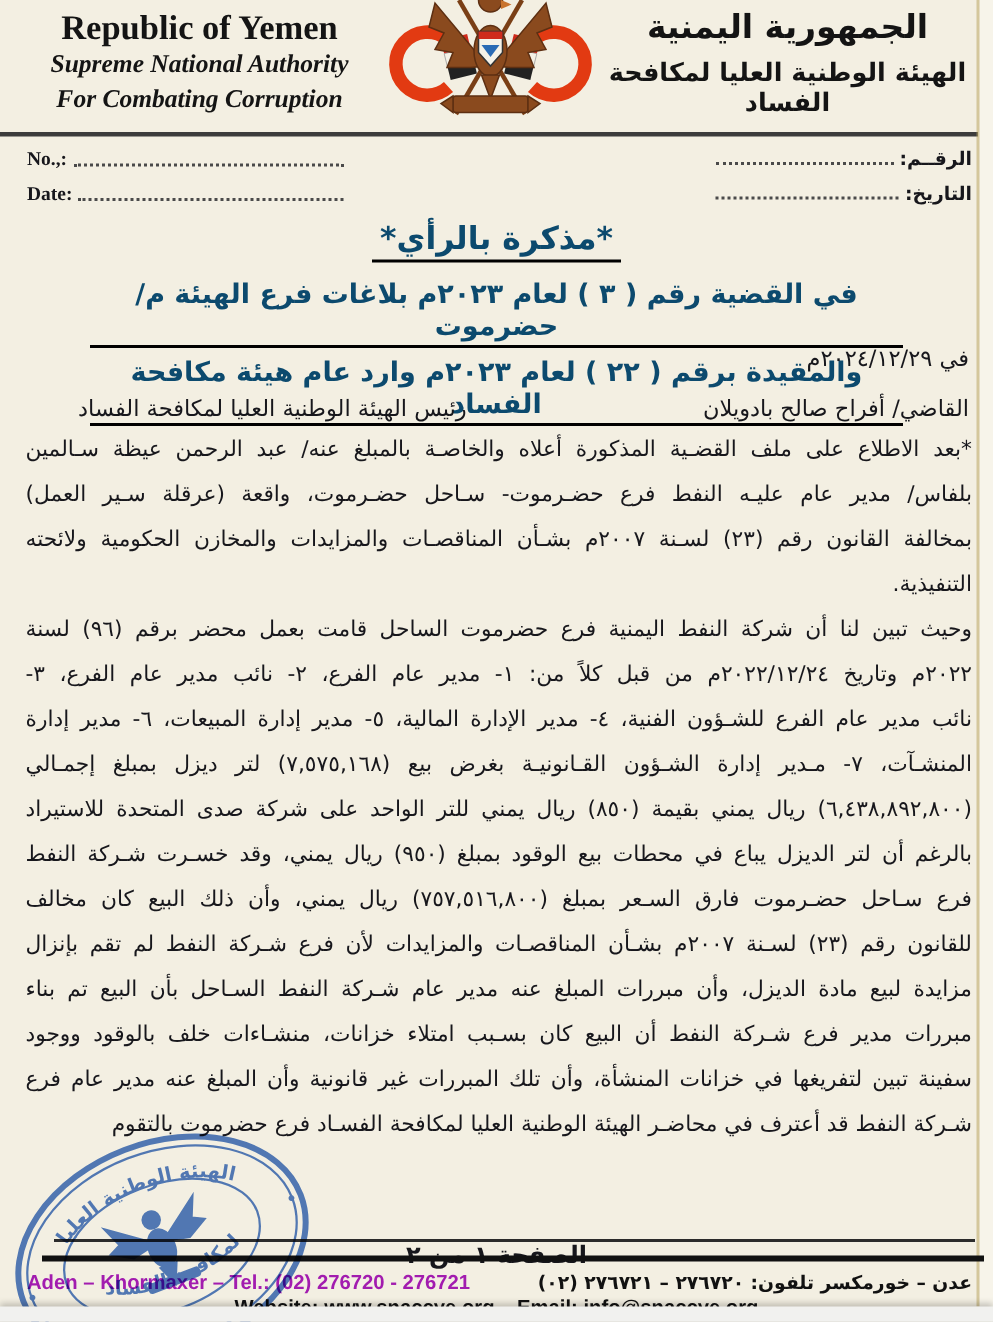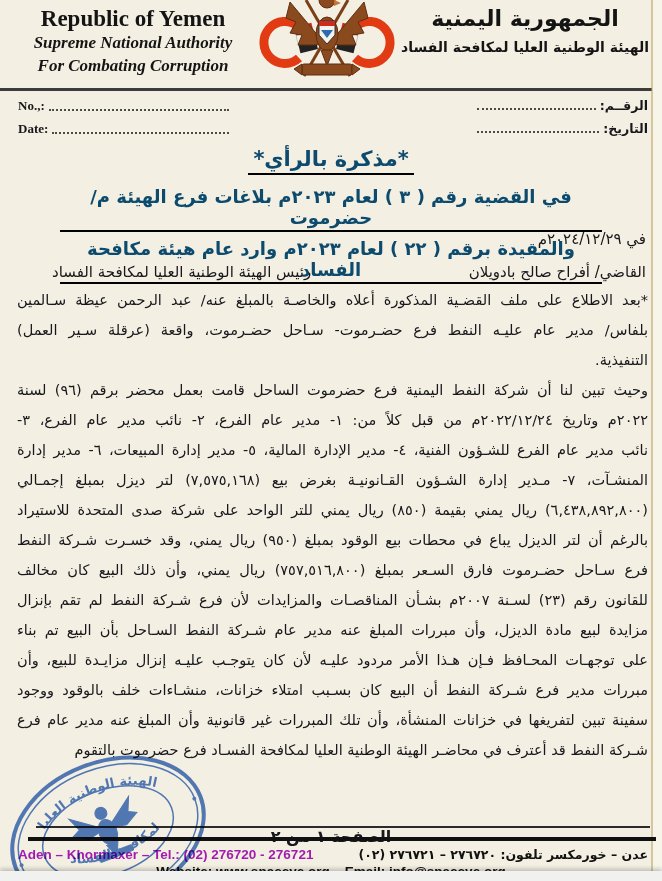--- a/index.html
+++ b/index.html
@@ -17,21 +17,21 @@
 
   
   .hdr-en { position:absolute; left:10px; top:6px; width:246px; text-align:center;
             font-family:"Liberation Serif", serif; font-weight:bold; color:#141414; }
   .hdr-en .l1 { font-size:23px; }
   .hdr-en .l2, .hdr-en .l3 { font-size:17px; font-style:italic; line-height:1.35; }
   .emblem { position:absolute; left:252px; top:-8px; width:150px; height:96px; }
   .hdr-ar { position:absolute; right:12px; top:6px; width:250px; text-align:center; direction:rtl;
             font-weight:bold; color:#141414; }
   .hdr-ar .l1 { font-size:22px; letter-spacing:1px; }
-  .hdr-ar .l2 { font-size:14px; margin-top:8px; }
+  .hdr-ar .l2 { font-size:17px; margin-top:8px; }
   .hdr-rule { position:absolute; top:88px; left:0; right:10px; height:3px; background:#3c3c3c; }
 
   
   .ref-row { position:absolute; display:flex; align-items:flex-end; }
   .ref-row .dots { flex:1; border-bottom:2px dotted #4a4a4a; margin:0 4px 3px 4px; height:1px; }
   .ref-en1 { left:18px; top:98px;  width:215px; }
   .ref-en2 { left:18px; top:121px; width:215px; }
   .ref-en1 .lbl, .ref-en2 .lbl { font-family:"Liberation Serif", serif; font-weight:bold; font-size:13px; }
   .ref-ar1 { right:14px; top:98px;  width:175px; direction:rtl; }
   .ref-ar2 { right:14px; top:121px; width:175px; direction:rtl; }
@@ -153,31 +153,31 @@
 
   <div class="date-line">في ٢٠٢٤/١٢/٢٩م</div>
   <div class="judge-row">
     <span>القاضي/ أفراح صالح بادويلان</span>
     <span>رئيس الهيئة الوطنية العليا لمكافحة الفساد</span>
   </div>
 
   <div class="body">
     <div class="bl">*بعد الاطلاع على ملف القضـية المذكورة أعلاه والخاصـة بالمبلغ عنه/ عبد الرحمن عيظة سـالمين</div>
     <div class="bl">بلفاس/ مدير عام عليـه النفط فرع حضـرموت- سـاحل حضـرموت، واقعة (عرقلة سـير العمل)</div>
+    <div class="bl">بمخالفة القانون رقم (٢٣) لسـنة ٢٠٠٧م بشـأن المناقصـات والمزايدات والمخازن الحكومية ولائحته</div>
     <div class="bl end">التنفيذية.</div>
     <div class="bl">وحيث تبين لنا أن شركة النفط اليمنية فرع حضرموت الساحل قامت بعمل محضر برقم (٩٦) لسنة</div>
     <div class="bl">٢٠٢٢م وتاريخ ٢٠٢٢/١٢/٢٤م من قبل كلاً من: ١- مدير عام الفرع، ٢- نائب مدير عام الفرع، ٣-</div>
     <div class="bl">نائب مدير عام الفرع للشـؤون الفنية، ٤- مدير الإدارة المالية، ٥- مدير إدارة المبيعات، ٦- مدير إدارة</div>
     <div class="bl">المنشـآت، ٧- مـدير إدارة الشـؤون القـانونيـة بغرض بيع (٧,٥٧٥,١٦٨) لتر ديزل بمبلغ إجمـالي</div>
     <div class="bl">(٦,٤٣٨,٨٩٢,٨٠٠) ريال يمني بقيمة (٨٥٠) ريال يمني للتر الواحد على شركة صدى المتحدة للاستيراد</div>
     <div class="bl">بالرغم أن لتر الديزل يباع في محطات بيع الوقود بمبلغ (٩٥٠) ريال يمني، وقد خسـرت شـركة النفط</div>
     <div class="bl">فرع سـاحل حضـرموت فارق السـعر بمبلغ (٧٥٧,٥١٦,٨٠٠) ريال يمني، وأن ذلك البيع كان مخالف</div>
     <div class="bl">للقانون رقم (٢٣) لسـنة ٢٠٠٧م بشـأن المناقصـات والمزايدات لأن فرع شـركة النفط لم تقم بإنزال</div>
     <div class="bl">مزايدة لبيع مادة الديزل، وأن مبررات المبلغ عنه مدير عام شـركة النفط السـاحل بأن البيع تم بناء</div>
-    <div class="bl">على توجهـات المحـافظ فـإن هـذا الأمر مردود عليـه لأن كان يتوجـب عليـه إنزال مزايـدة للبيع، وأن</div>
     <div class="bl">مبررات مدير فرع شـركة النفط أن البيع كان بسـبب امتلاء خزانات، منشـاءات خلف بالوقود ووجود</div>
     <div class="bl">سفينة تبين لتفريغها في خزانات المنشأة، وأن تلك المبررات غير قانونية وأن المبلغ عنه مدير عام فرع</div>
     <div class="bl end">شـركة النفط قد أعترف في محاضـر الهيئة الوطنية العليا لمكافحة الفسـاد فرع حضرموت بالتقوم</div>
   </div>
 
   <div class="stamp">
     <svg width="208" height="152" viewBox="0 0 208 152">
       <defs>
         <path id="arcTop" d="M24,80 A82,54 0 0 1 186,80" fill="none"></path>
         <path id="arcBot" d="M30,66 A80,52 0 0 0 182,66" fill="none"></path>

